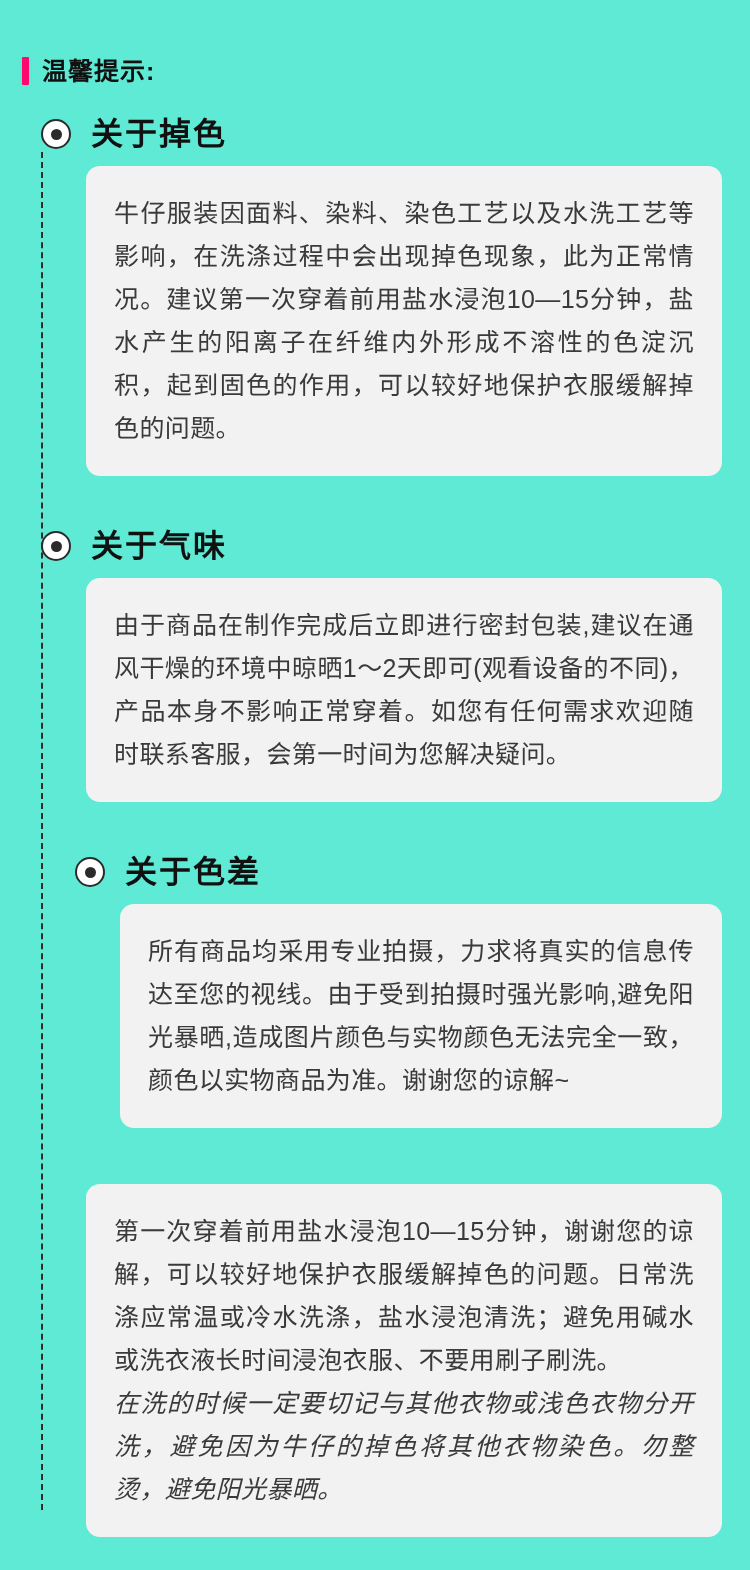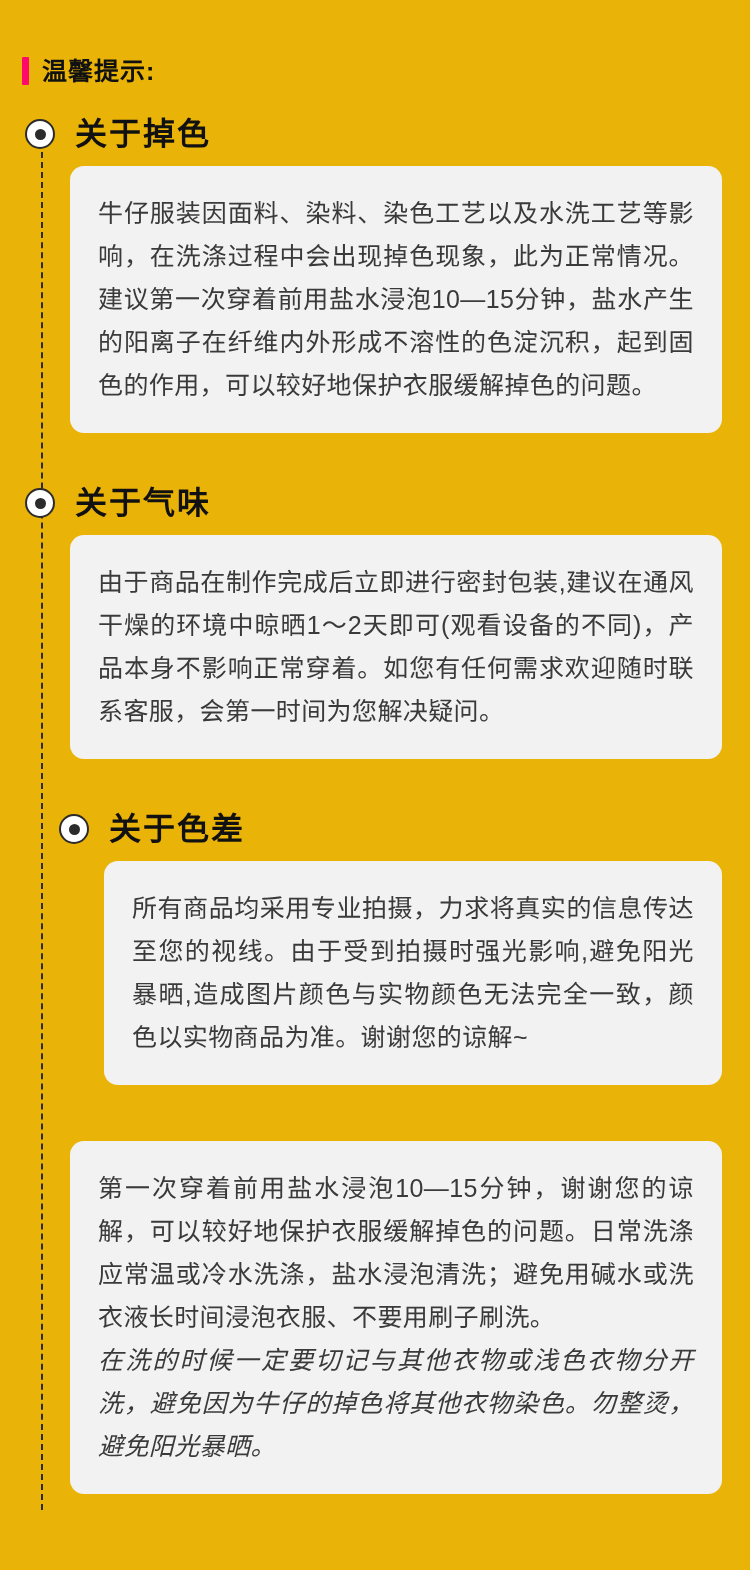--- a/index.html
+++ b/index.html
@@ -15,21 +15,21 @@
     position: relative;
     -webkit-font-smoothing: antialiased;
   }
 
   .page {
     width: 750px;
     min-height: 1570px;
     position: relative;
     box-sizing: border-box;
     padding: 0;
-    background: #eab308;
+    background: #5eead4;
   }
 
   
   .header {
     display: flex;
     align-items: center;
     padding: 48px 0 0 22px;
     height: 46px;
     box-sizing: content-box;
   }
@@ -56,21 +56,21 @@
     top: 152px;
     bottom: 60px;
     width: 0;
     border-left: 2px dashed #2b2b2b;
     z-index: 0;
   }
 
   .sections {
     position: relative;
     z-index: 1;
-    padding: 22px 0 0 0;
+    padding: 22px 0 0 16px;
   }
 
   .section {
     position: relative;
     margin-bottom: 6px;
   }
 
   .sec-head {
     display: flex;
     align-items: center;

